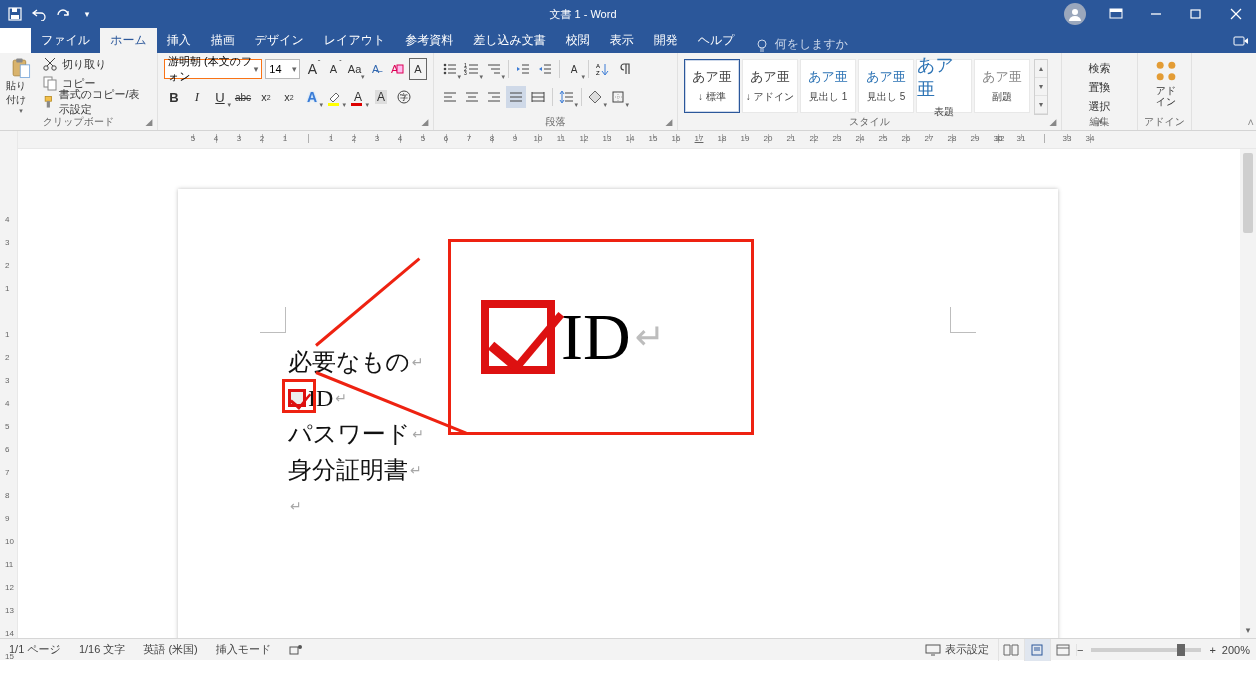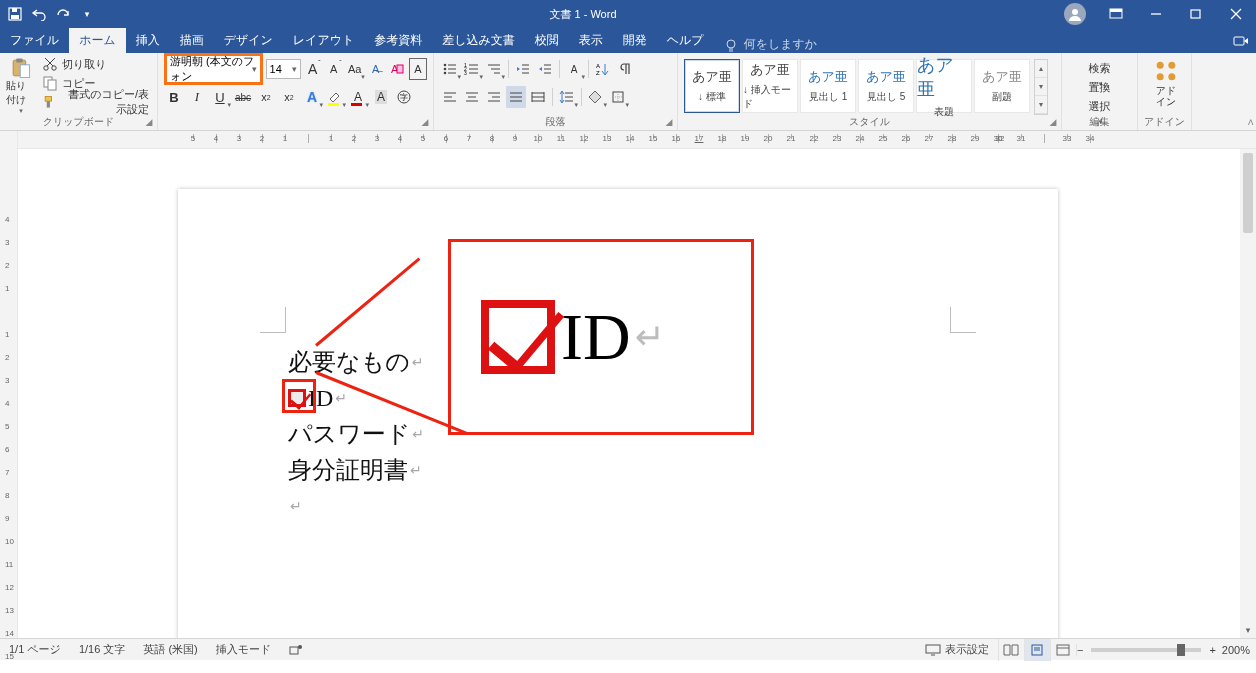--- a/index.html
+++ b/index.html
@@ -8,42 +8,42 @@
 
 .titlebar { height:28px; background:#2b579a; display:flex; align-items:center; color:#fff; font-size:11px; }
 .qat { display:flex; align-items:center; gap:2px; padding:0 4px; }
 .qat .qbtn { width:22px; height:22px; display:flex; align-items:center; justify-content:center; font-size:12px; }
 .titlecenter { flex:1; text-align:center; }
 .winctrl { display:flex; align-items:center; }
 .winctrl .wbtn { width:40px; height:28px; display:flex; align-items:center; justify-content:center; }
 .avatar { width:22px; height:22px; border-radius:50%; background:#9aa7bc; margin-right:10px; display:flex; align-items:center; justify-content:center; }
 
 
-.tabs { height:25px; background:#2b579a; display:flex; align-items:flex-end; color:#fff; font-size:12px; }
+.tabs { height:25px; background:#2b579a; display:flex; align-items:flex-end; color:#fff; font-size:12px;margin-left:31px; }
 .tab { padding:4px 10px; height:25px; display:flex; align-items:center; }
 .tab.active { background:#f3f3f3; color:#2b579a; }
 .tellme { display:flex; align-items:center; gap:6px; padding:0 10px; color:#cdd8ea; font-size:12px; }
 .tellme .bulb { width:14px; height:14px; }
 .tabs .spacer { flex:1; }
 .share { width:30px; height:25px; display:flex; align-items:center; justify-content:center; }
 
 
 .ribbon { height:78px; background:#f3f3f3; border-bottom:1px solid #d4d4d4; display:flex; position:relative; }
 .group { border-right:1px solid #e1e1e1; padding:2px 6px 0 6px; position:relative; display:flex; flex-direction:column; }
 .group .glabel { position:absolute; bottom:1px; left:0; right:0; text-align:center; font-size:10px; color:#666; }
 .group .dlg { position:absolute; right:2px; bottom:2px; width:12px; height:12px; font-size:9px; color:#888; display:flex; align-items:center; justify-content:center; }
 .rowsplit { display:flex; gap:4px; height:60px; }
 .bigbtn { width:36px; display:flex; flex-direction:column; align-items:center; justify-content:flex-start; padding-top:2px; font-size:10px; color:#333; }
 .bigbtn .ic { width:30px; height:28px; }
-.smallcol { display:flex; flex-direction:column; gap:1px; font-size:11px; color:#333;text-align:right; }
+.smallcol { display:flex; flex-direction:column; gap:1px; font-size:11px; color:#333; }
 .smallcol .sbtn { display:flex; align-items:center; gap:4px; height:18px; padding:0 2px; }
 .smallcol .sbtn .sic { width:16px; height:16px; }
 
 .fontgroup .toprow, .fontgroup .botrow { display:flex; align-items:center; gap:3px; height:28px; }
-.fontbox { width:108px; height:32px; border:3px solid #f97316; background:#fff; font-size:11px; padding:0 3px; display:flex; align-items:center; position:relative; }
+.fontbox { width:108px; height:20px; border:1px solid #f97316; background:#fff; font-size:11px; padding:0 3px; display:flex; align-items:center; position:relative; }
 .fontbox::after { content:"▾"; position:absolute; right:3px; font-size:9px; color:#666; }
 .sizebox { width:38px; height:20px; border:1px solid #b9b9b9; background:#fff; font-size:11px; padding:0 3px; display:flex; align-items:center; position:relative; }
 .sizebox::after { content:"▾"; position:absolute; right:3px; font-size:9px; color:#666; }
 .ibtn { width:20px; height:22px; display:flex; align-items:center; justify-content:center; font-size:13px; color:#333; position:relative; }
 .ibtn .dd { position:absolute; right:-1px; bottom:-1px; font-size:7px; color:#666; }
 .colorbar { position:absolute; bottom:2px; left:3px; right:6px; height:3px; }
 
 .paragroup .toprow, .paragroup .botrow { display:flex; align-items:center; gap:2px; height:28px; }
 .sep { width:1px; height:18px; background:#d0d0d0; margin:0 2px; }
 
@@ -435,21 +435,21 @@
   </div>
 
   <div class="group" style="width:384px;">
     <div class="styles">
       <div class="stylebox sel">
           <span class="preview">あア亜</span>
           <span>↓ 標準</span>
         </div>
       <div class="stylebox">
           <span class="preview">あア亜</span>
-          <span>↓ 挿入モード</span>
+          <span>↓ アドイン</span>
         </div>
       <div class="stylebox">
           <span class="preview" style="color:#2e74b5;">あア亜</span>
           <span>見出し 1</span>
         </div>
       <div class="stylebox">
           <span class="preview" style="color:#2e74b5;">あア亜</span>
           <span>見出し 5</span>
         </div>
       <div class="stylebox">

